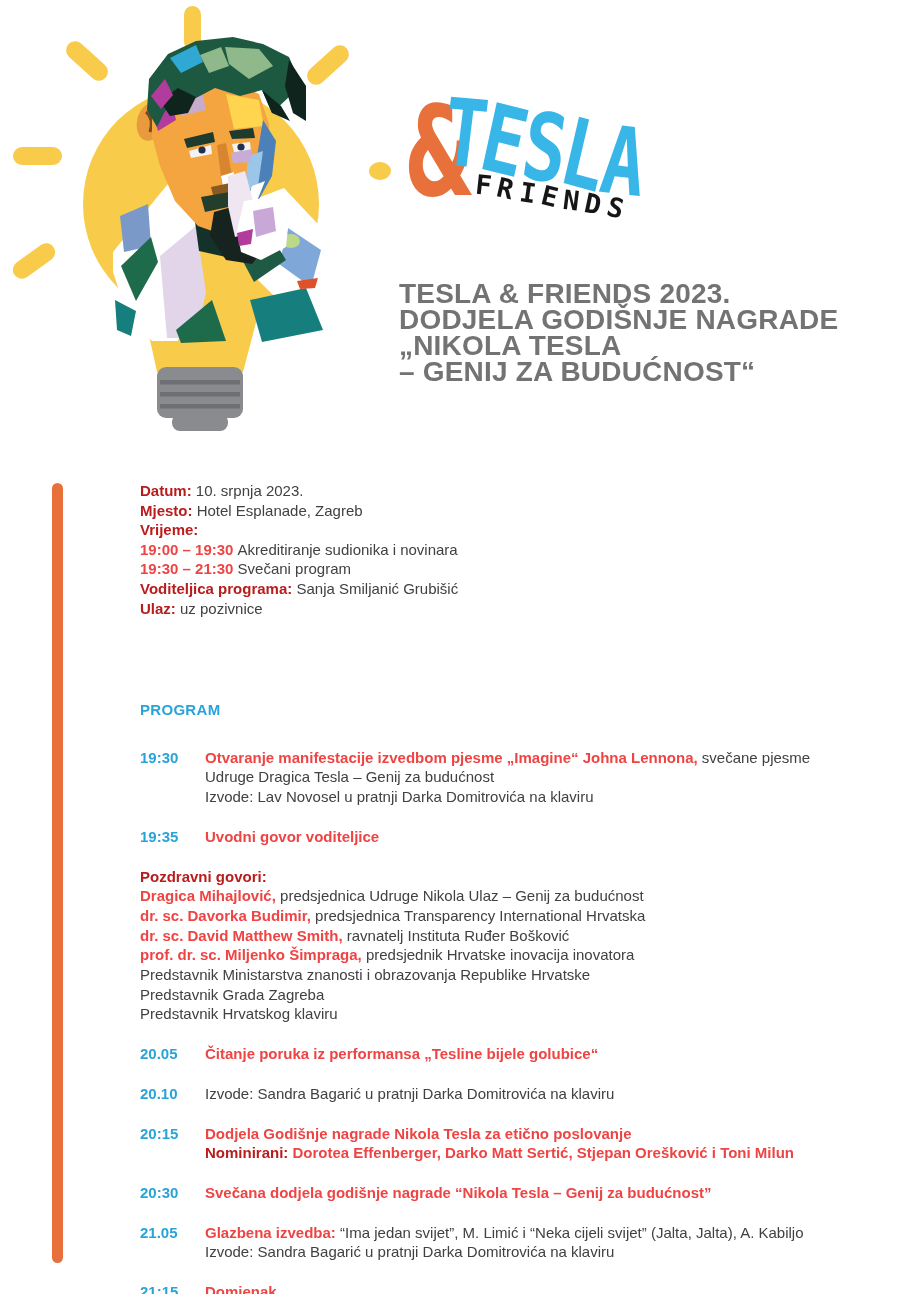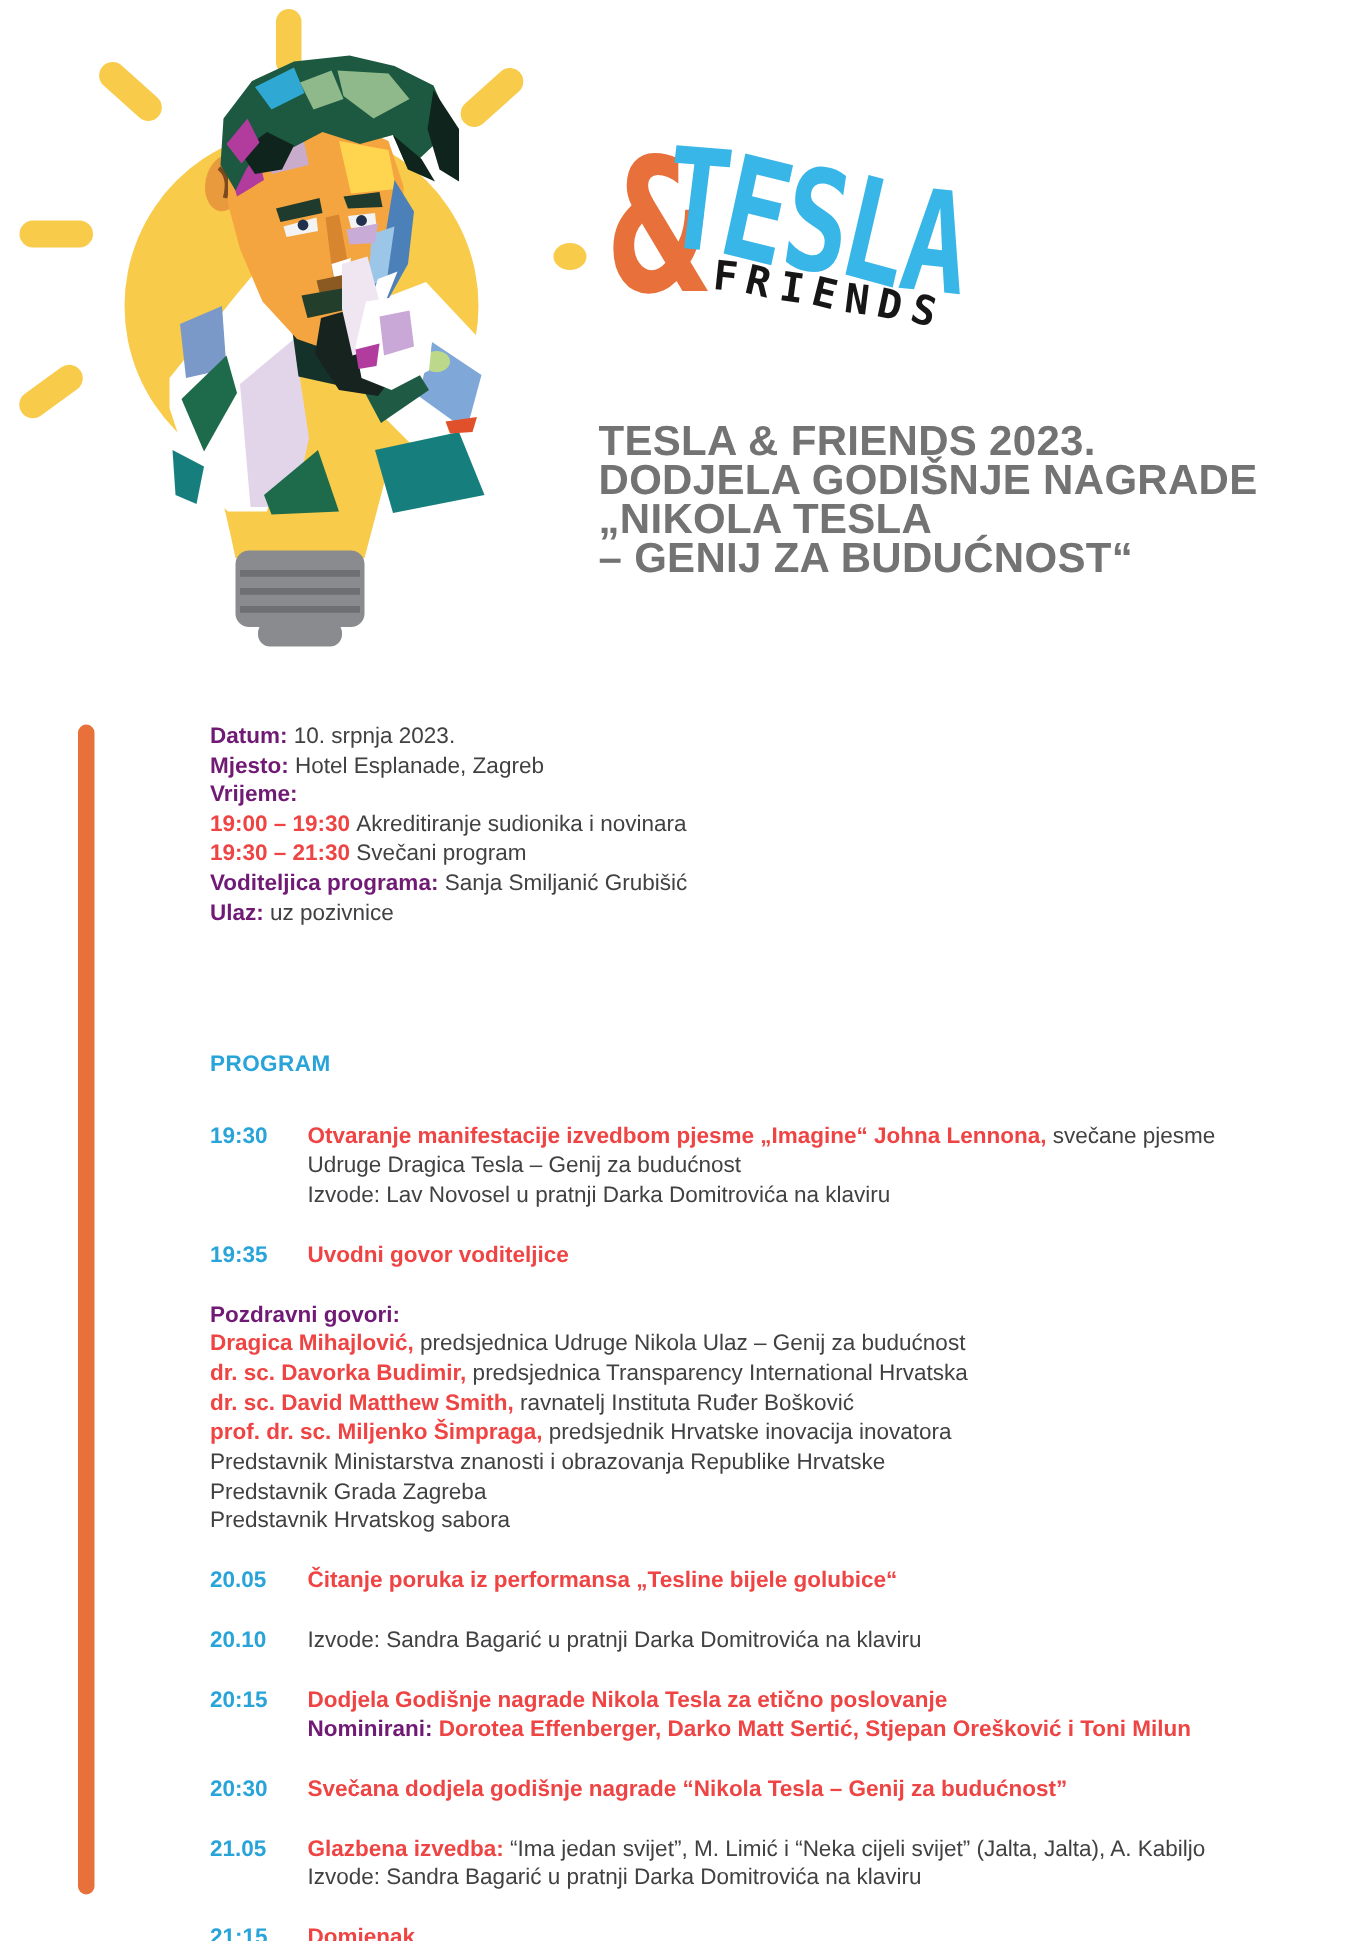--- a/index.html
+++ b/index.html
@@ -42,21 +42,21 @@
     background:#E8703A; border-radius:6px;
   }
 
   
   .details { position:absolute; left:140px; top:481px; width:560px; font-size:15px; line-height:19.6px; }
   .program { position:absolute; left:140px; top:655px; width:725px; font-size:15px; line-height:19.7px; }
   .program-heading { color:#29A4D9; font-weight:bold; margin-bottom:28px; letter-spacing:.3px;margin-top:45px; }
   .prog-row { display:flex; margin-bottom:20px; }
   .prog-time { flex:0 0 65px; color:#29A4D9; font-weight:bold; }
   .prog-content { flex:1; }
-  .seg-bb { color:#701a75; font-weight:bold;text-align:right; }
+  .seg-bb { color:#b91c1c; font-weight:bold;text-align:right; }
   .seg-db { color:#ef4444; font-weight:bold; }
   .seg-r  { color:#414042; font-weight:normal; }
   .line { white-space:normal; }
 </style>
 </head>
 <body>
 
 <svg class="abs" style="left:0;top:0" width="400" height="450" viewBox="0 0 400 450">
   <g fill="#F8CB4A">
     <rect x="184" y="6" width="17" height="44" rx="8.5"></rect>
@@ -168,21 +168,21 @@
       </div>
       <div class="prog-row">
         <div class="prog-content">
           <div class="line"><span class="seg-bb">Pozdravni govori:</span></div>
           <div class="line"><span class="seg-db">Dragica Mihajlović, </span><span class="seg-r">predsjednica Udruge Nikola Ulaz – Genij za budućnost</span></div>
           <div class="line"><span class="seg-db">dr. sc. Davorka Budimir, </span><span class="seg-r">predsjednica Transparency International Hrvatska</span></div>
           <div class="line"><span class="seg-db">dr. sc. David Matthew Smith, </span><span class="seg-r">ravnatelj Instituta Ruđer Bošković</span></div>
           <div class="line"><span class="seg-db">prof. dr. sc. Miljenko Šimpraga, </span><span class="seg-r">predsjednik Hrvatske inovacija inovatora</span></div>
           <div class="line"><span class="seg-r">Predstavnik Ministarstva znanosti i obrazovanja Republike Hrvatske</span></div>
           <div class="line"><span class="seg-r">Predstavnik Grada Zagreba</span></div>
-          <div class="line"><span class="seg-r">Predstavnik Hrvatskog sabora</span></div>
+          <div class="line"><span class="seg-r">Predstavnik Hrvatskog klaviru</span></div>
         </div>
       </div>
       <div class="prog-row">
         <div class="prog-time">20.05</div>
         <div class="prog-content">
           <div class="line"><span class="seg-db">Čitanje poruka iz performansa „Tesline bijele golubice“</span></div>
         </div>
       </div>
       <div class="prog-row">
         <div class="prog-time">20.10</div>

